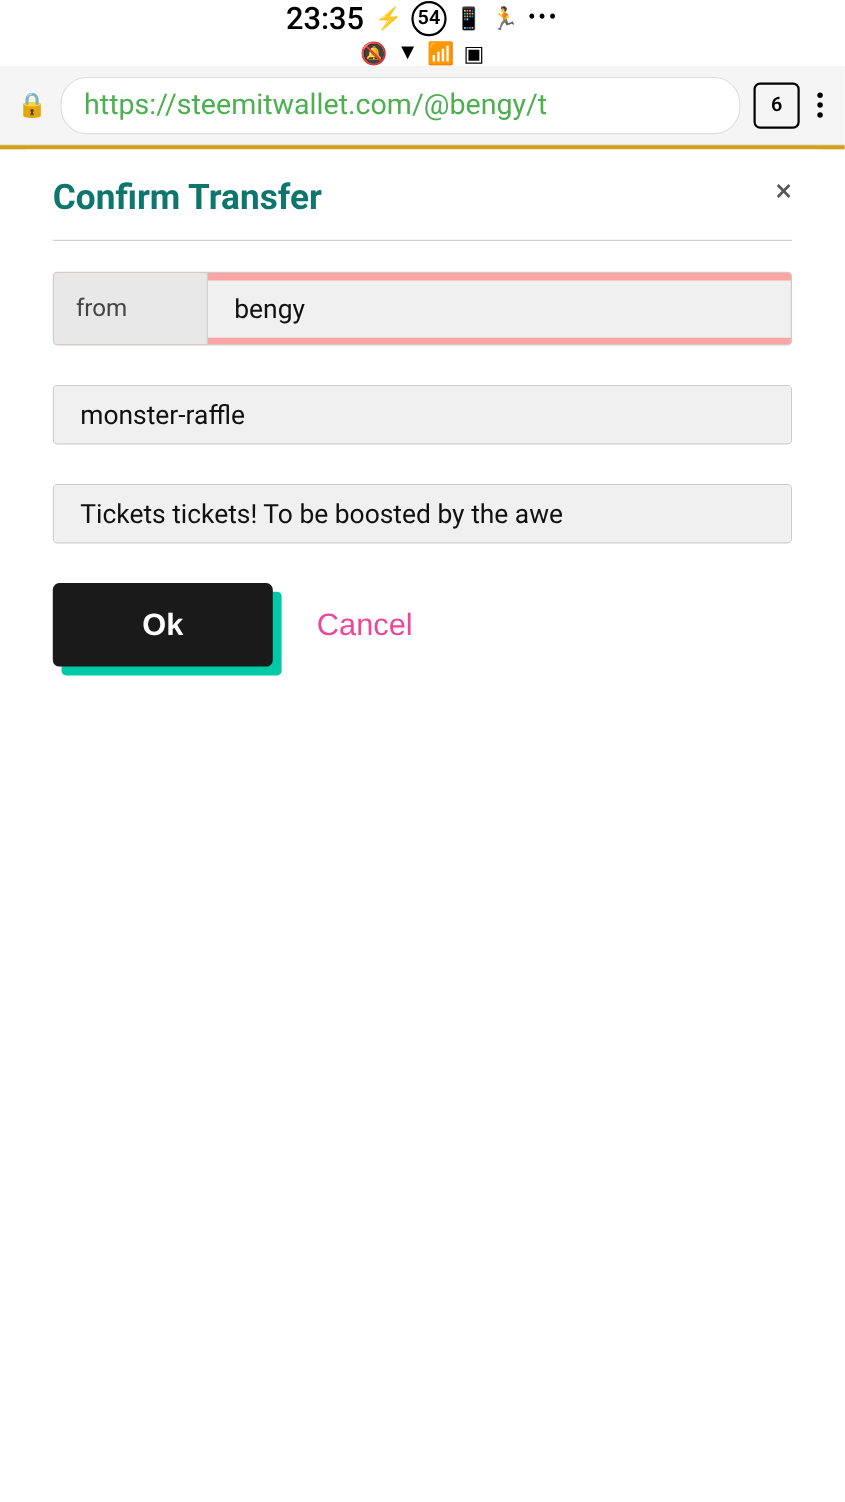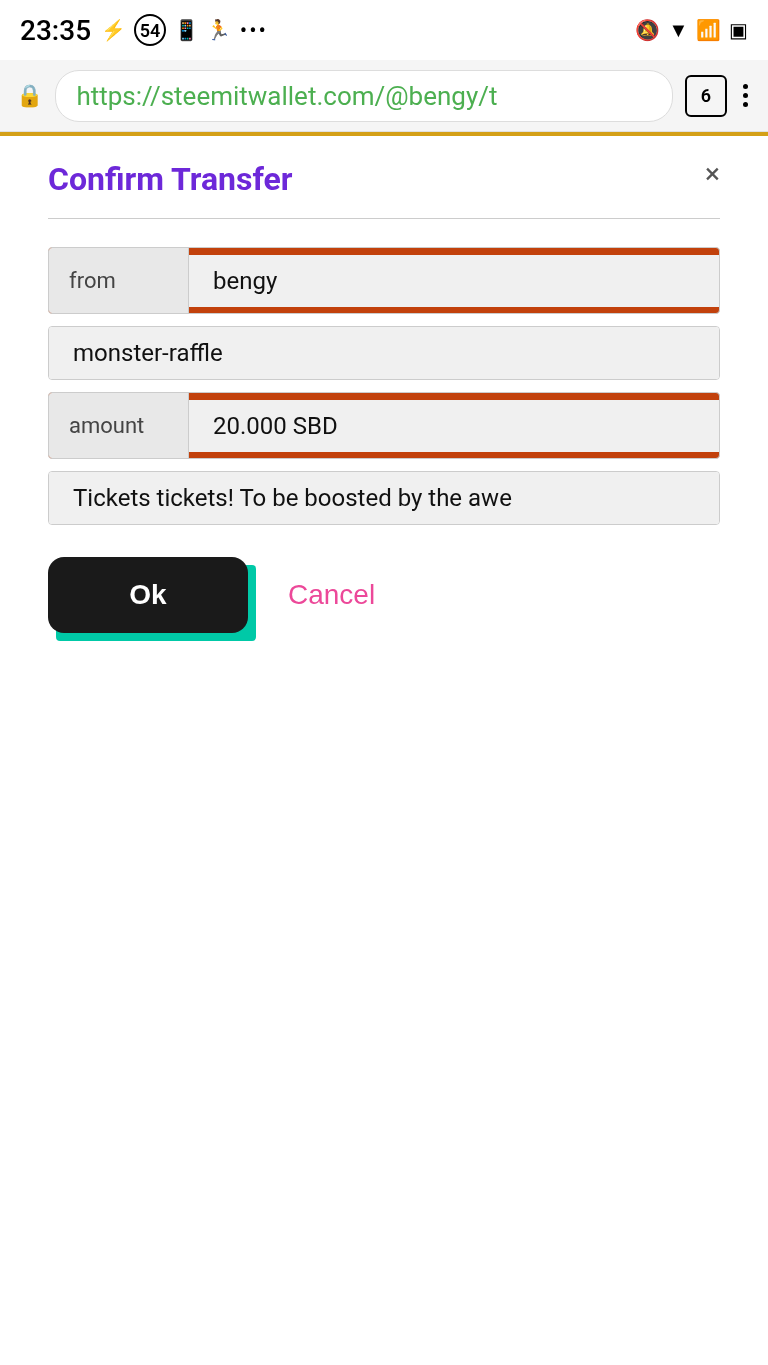--- a/index.html
+++ b/index.html
@@ -14,20 +14,21 @@
     }
 
     
     .status-bar {
       background: #ffffff;
       height: 60px;
       display: flex;
       align-items: center;
       justify-content: space-between;
       padding: 0 20px;
+      flex-direction: column;
     }
 
     .status-bar-left {
       display: flex;
       align-items: center;
       gap: 10px;
     }
 
     .status-time {
       font-size: 28px;
@@ -131,21 +132,21 @@
     .modal-header {
       display: flex;
       justify-content: space-between;
       align-items: flex-start;
       margin-bottom: 20px;
     }
 
     .modal-title {
       font-size: 32px;
       font-weight: 700;
-      color: #6d28d9;
+      color: #0f766e;
     }
 
     .modal-close {
       font-size: 28px;
       color: #555;
       cursor: pointer;
       line-height: 1;
     }
 
     .modal-divider {
@@ -153,22 +154,22 @@
       background: #ccc;
       margin-bottom: 28px;
     }
 
     
     .form-field {
       display: flex;
       align-items: center;
       border: 1px solid #ccc;
       border-radius: 4px;
-      background: #c2410c;
-      margin-bottom: 12px;
+      background: #fca5a5;
+      margin-bottom: 36px;
       overflow: hidden;
     }
 
     .field-label {
       padding: 20px 20px;
       font-size: 22px;
       color: #444;
       min-width: 140px;
       background: #e8e8e8;
       border-right: 1px solid #ccc;
@@ -209,21 +210,21 @@
 
     .btn-ok-inner {
       position: relative;
       z-index: 1;
       background: #1a1a1a;
       color: #ffffff;
       font-size: 28px;
       font-weight: 700;
       padding: 22px 60px;
       border: none;
-      border-radius: 16px;
+      border-radius: 6px;
       cursor: pointer;
       min-width: 200px;
     }
 
     .btn-cancel {
       background: transparent;
       color: #ec4899;
       font-size: 28px;
       font-weight: 400;
       border: none;
@@ -283,24 +284,20 @@
 
     <div class="form-field">
       <span class="field-label">from</span>
       <span class="field-value">bengy</span>
     </div>
 
     <div class="form-field">
       <span class="field-value">monster-raffle</span>
     </div>
 
-    <div class="form-field">
-      <span class="field-label">amount</span>
-      <span class="field-value">20.000 SBD</span>
-    </div>
 
     <div class="form-field">
       <span class="field-value">Tickets tickets! To be boosted by the awe</span>
     </div>
 
     <div class="button-row">
       <div class="btn-ok-wrapper">
         <div class="btn-ok-shadow"></div>
         <button class="btn-ok-inner">Ok</button>
       </div>

